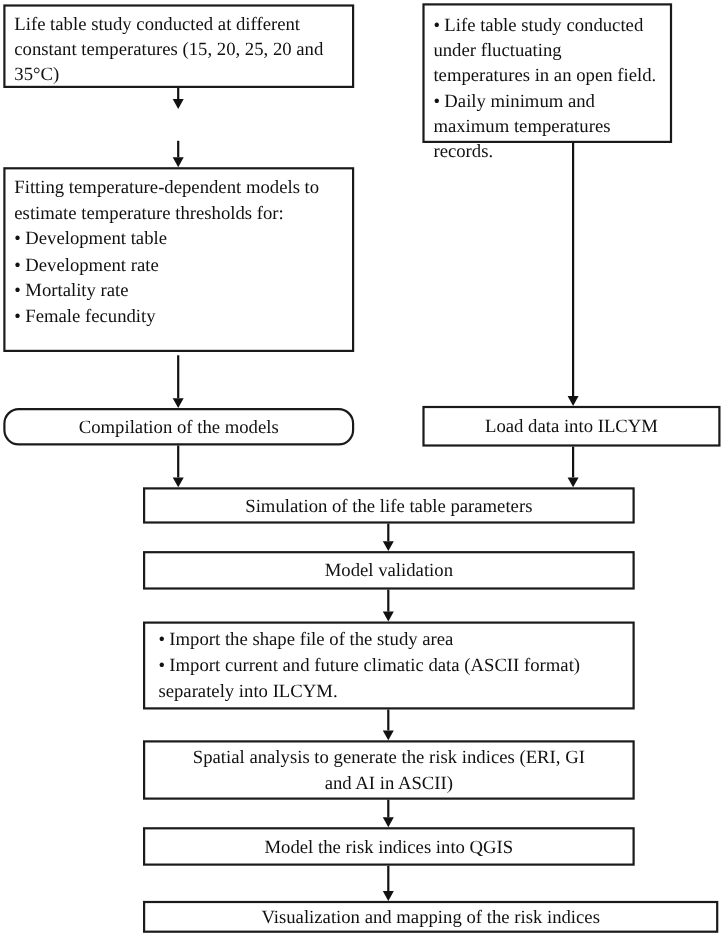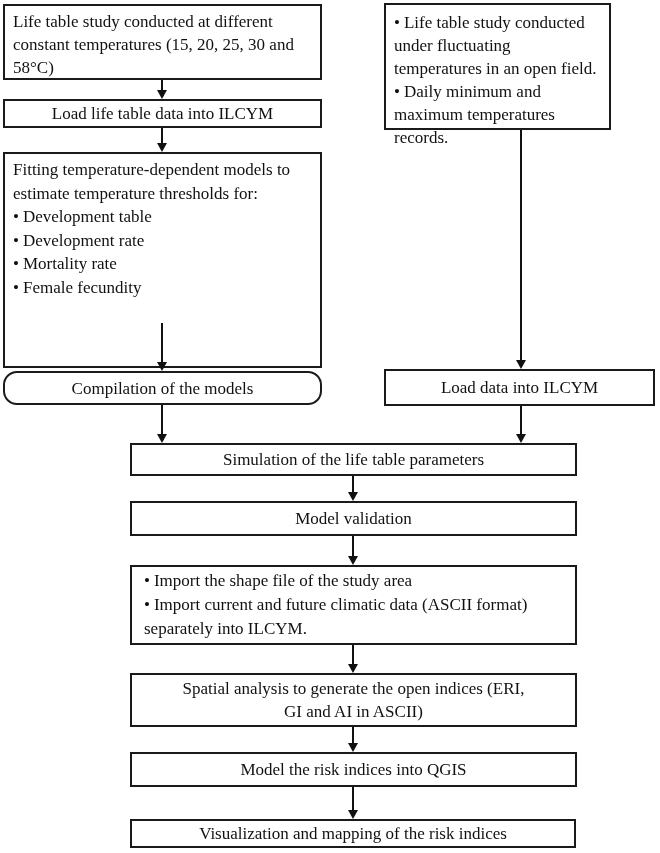--- a/index.html
+++ b/index.html
@@ -59,28 +59,25 @@
     border-right: 5px solid transparent;
     border-top: 9px solid var(--arrow, #111);
   }
 </style>
 </head>
 <body>
 
 <div class="canvas">
 
   <div class="box text-box" style="left:3px; top:4px; width:319px; height:76px;">
-    <p class="para">Life table study conducted at different constant temperatures (15, 20, 25, 30 and 58°C)</p>
+    <p class="para">Life table study conducted at different constant temperatures (15, 20, 25, 20 and 35°C)</p>
   </div>
 
-  <div class="box center-box" style="left:3px; top:99px; width:319px; height:29px;">
-    <span>Load life table data into ILCYM</span>
-  </div>
 
-  <div class="box text-box" style="left:3px; top:152px; width:319px; height:216px; line-height:23.5px;">
+  <div class="box text-box" style="left:3px; top:152px; width:319px; height:168px; line-height:23.5px;">
     <p class="para">Fitting temperature-dependent models to estimate temperature thresholds for:</p>
     <p class="para"><span class="bullet">•</span><span>Development table</span></p>
     <p class="para"><span class="bullet">•</span><span>Development rate</span></p>
     <p class="para"><span class="bullet">•</span><span>Mortality rate</span></p>
     <p class="para"><span class="bullet">•</span><span>Female fecundity</span></p>
   </div>
 
   <div class="box center-box" style="left:3px; top:371px; width:319px; height:34px;border-radius:14px;">
     <span>Compilation of the models</span>
   </div>
@@ -101,28 +98,28 @@
   <div class="box stack-box" style="left:130px; top:565px; width:447px; height:80px;">
     <p class="para"><span class="bullet">•</span><span>Import the shape file of the study area</span></p>
     <p class="para"><span class="bullet">•</span><span>Import current and future climatic data (ASCII format) separately into ILCYM.</span></p>
   </div>
 
   <div class="box center-box" style="left:130px; top:501px; width:447px; height:35px;">
     <span>Model validation</span>
   </div>
 
   <div class="box center-box" style="left:130px; top:673px; width:447px; height:54px; padding:2px 40px;">
-    <span>Spatial analysis to generate the open indices (ERI, GI and AI in ASCII)</span>
+    <span>Spatial analysis to generate the risk indices (ERI, GI and AI in ASCII)</span>
   </div>
 
   <div class="box center-box" style="left:130px; top:752px; width:447px; height:35px;">
     <span>Model the risk indices into QGIS</span>
   </div>
 
-  <div class="box center-box" style="left:130px; top:819px; width:446px; height:29px;">
+  <div class="box center-box" style="left:130px; top:819px; width:523px; height:29px;">
     <span>Visualization and mapping of the risk indices</span>
   </div>
 
   <div class="varrow" style="left:161px; top:80px;  height:10px;"></div>
   <div class="varrow" style="left:161px; top:128px; height:15px;"></div>
   <div class="varrow" style="left:161px; top:323px; height:39px;"></div>
   <div class="varrow" style="left:161px; top:405px; height:29px;"></div>
   <div class="varrow" style="left:520px; top:130px; height:230px;"></div>
   <div class="varrow" style="left:520px; top:406px; height:28px;"></div>
   <div class="varrow" style="left:352px; top:476px; height:16px;"></div>

